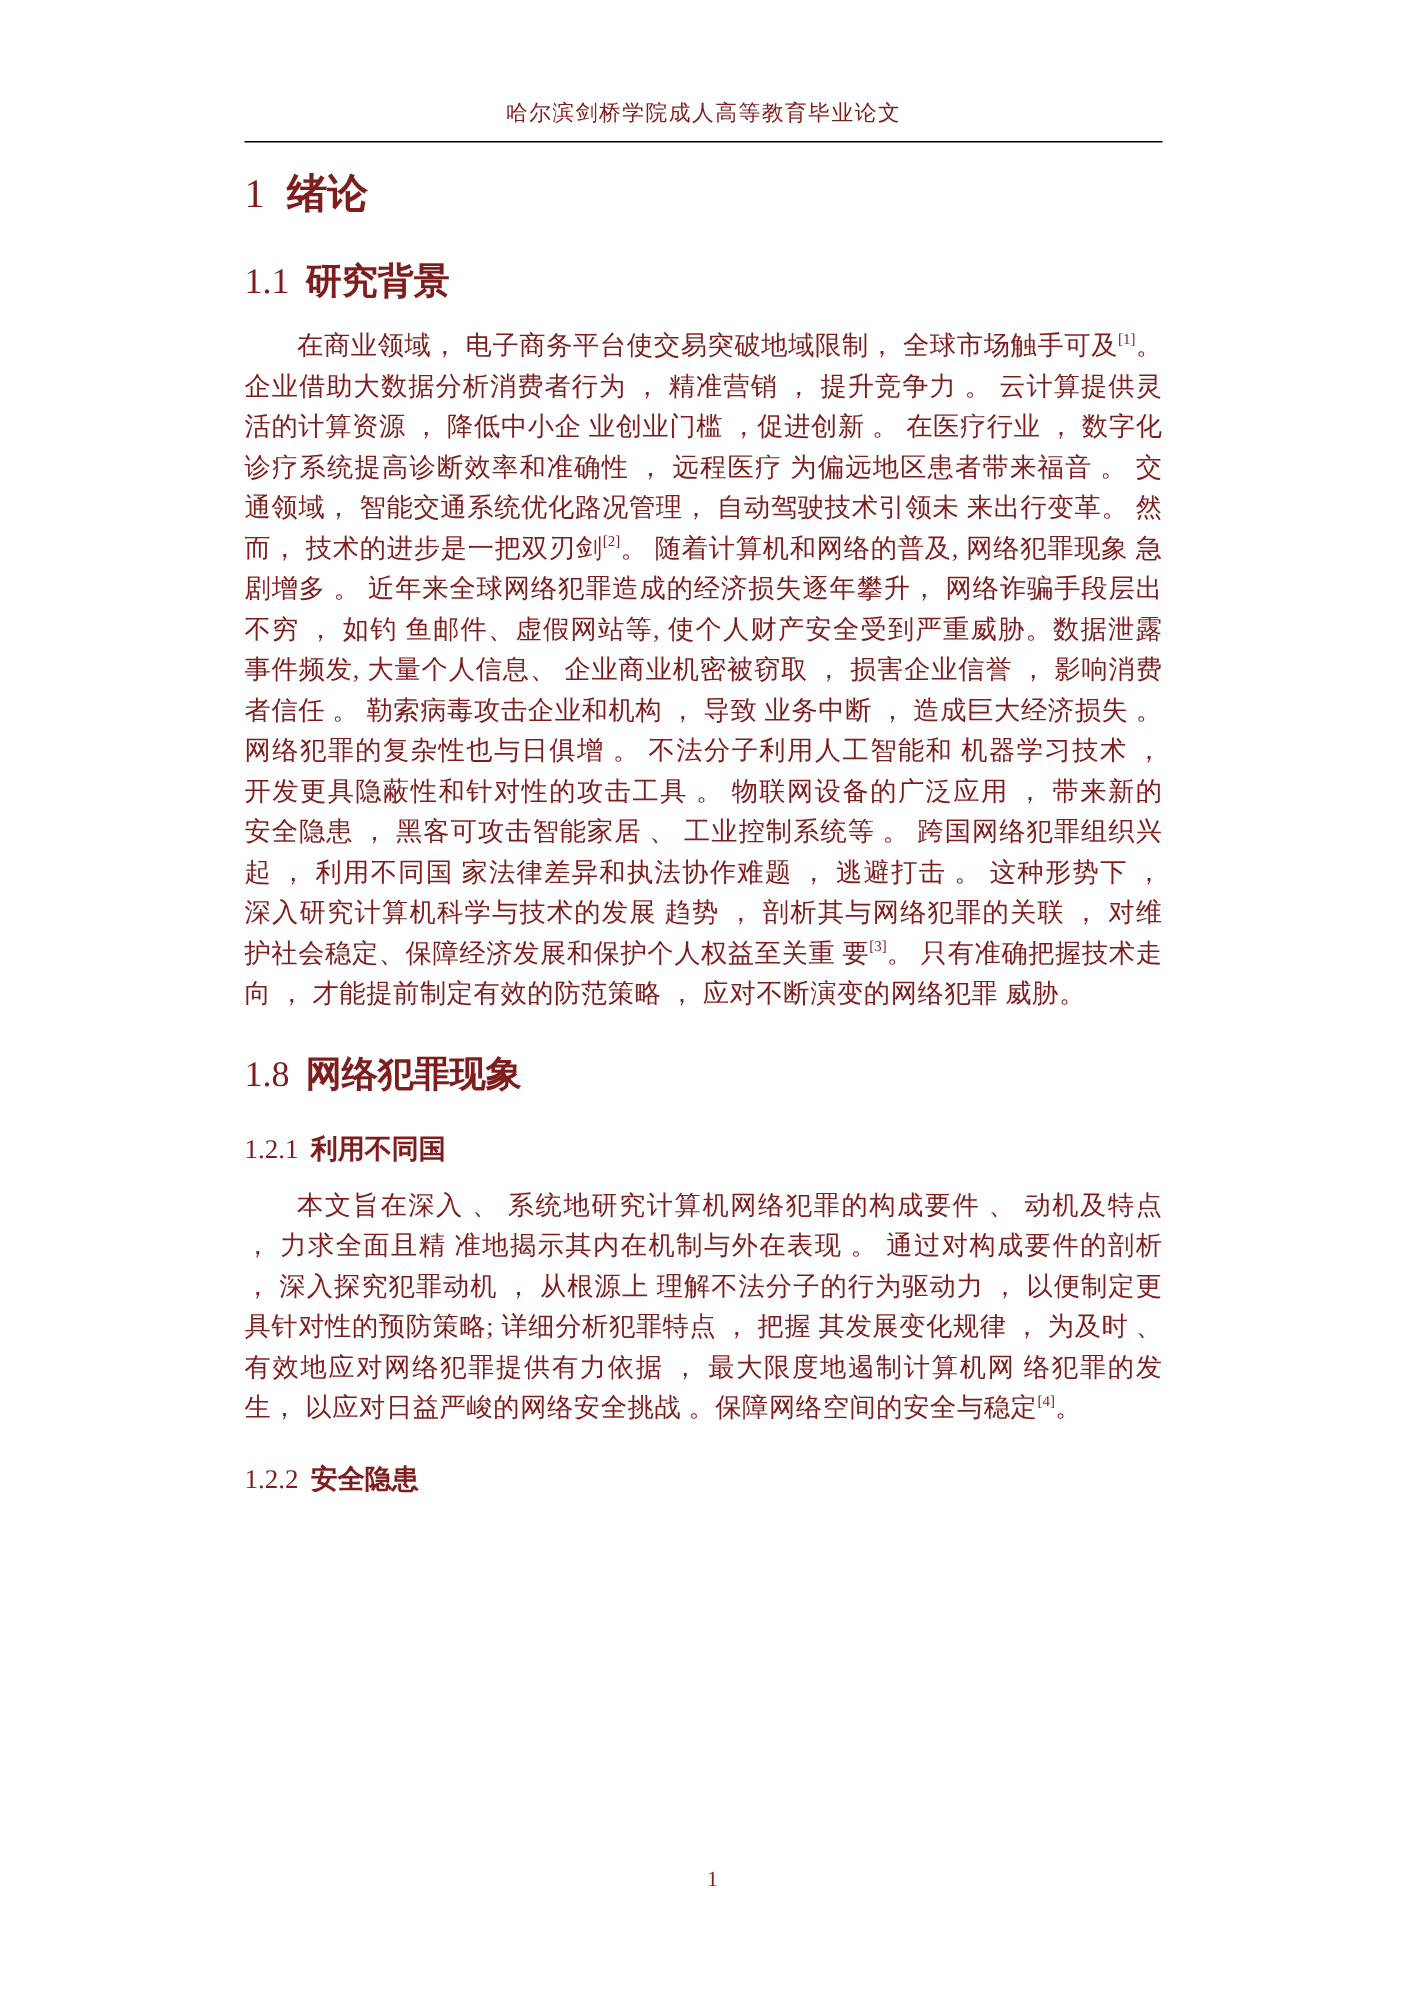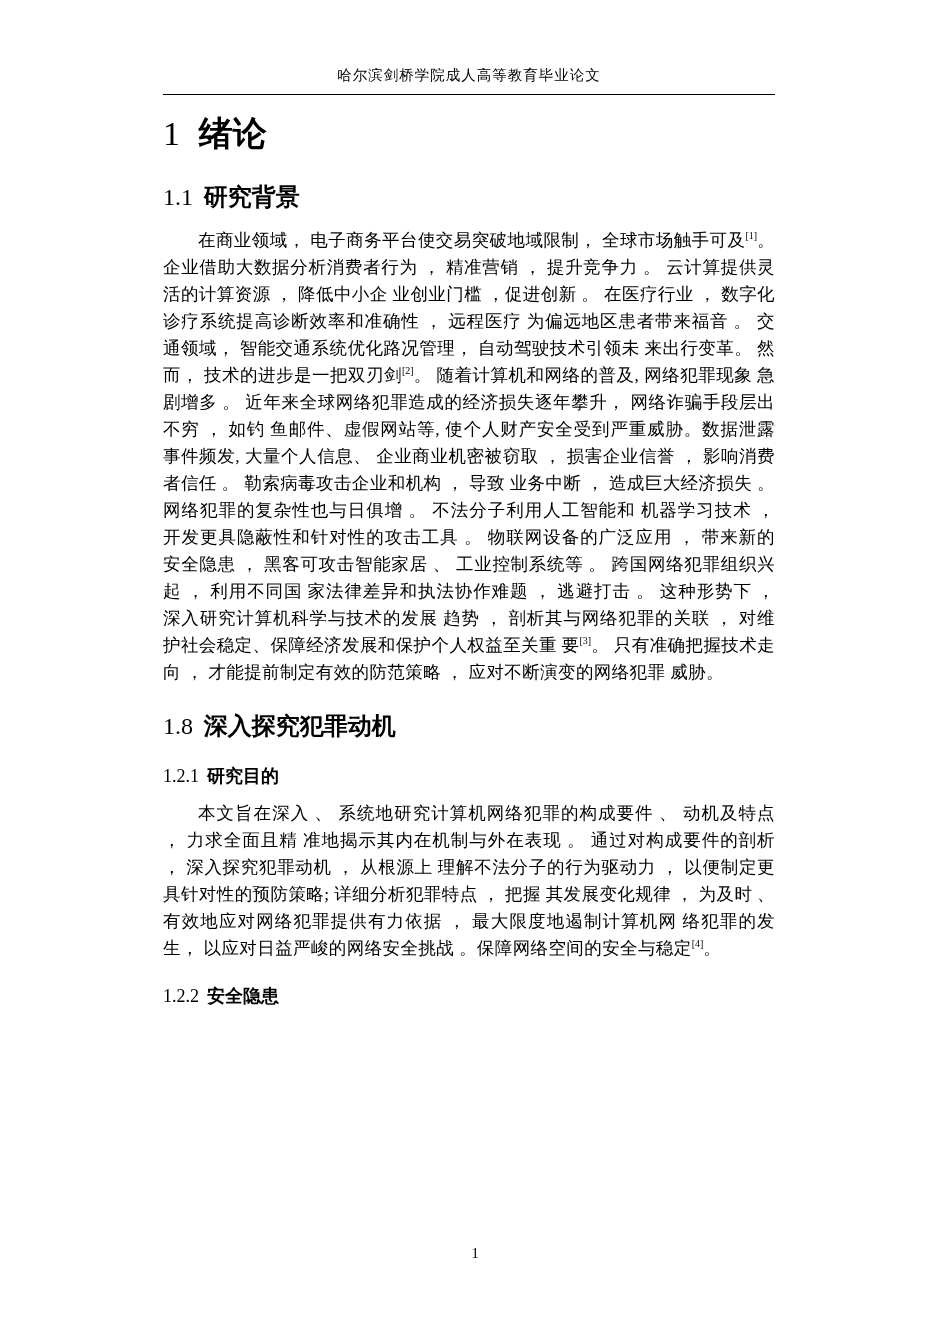--- a/index.html
+++ b/index.html
@@ -6,39 +6,39 @@
     margin: 0;
     padding: 0;
     background: #ffffff;
   }
   .page {
     position: relative;
     width: 756px;
     height: 1344px;
     margin: 0 auto;
     background: #ffffff;
-    color: #000000;
+    color: #7f1d1d;
     box-sizing: border-box;
     padding: 66px 78px 0 66px;
     font-family: "Liberation Serif", serif;
     overflow: hidden;
   }
   .doc-header {
     text-align: center;
     font-size: 14.5px;
     letter-spacing: 1px;
     padding-bottom: 9px;
   }
   .header-rule {
     border: none;
     border-top: 1.5px solid #000000;
     margin: 0 0 16px 0;
   }
   h1.chapter {
-    font-size: 34px;
+    font-size: 27px;
     margin: 14px 0 14px 0;
     font-weight: bold;
     font-family: "Liberation Sans", sans-serif;
   }
   h2.section {
     font-size: 24px;
     margin: 24px 0 14px 0;
     font-weight: bold;
     font-family: "Liberation Sans", sans-serif;
   }
@@ -95,25 +95,25 @@
   </h1>
 
   <h2 class="section">
     <span class="hnum">1.1</span><span>研究背景</span>
   </h2>
 
 
   <p class="body-para"><span>在商业领域， 电子商务平台使交易突破地域限制， 全球市场触手可及</span><sup class="ref">[1]</sup><span>。 企业借助大数据分析消费者行为 ， 精准营销 ， 提升竞争力 。 云计算提供灵活的计算资源 ， 降低中小企 业创业门槛 ，促进创新 。 在医疗行业 ， 数字化诊疗系统提高诊断效率和准确性 ， 远程医疗 为偏远地区患者带来福音 。 交通领域， 智能交通系统优化路况管理， 自动驾驶技术引领未 来出行变革。 然而， 技术的进步是一把双刃剑</span><sup class="ref">[2]</sup><span>。 随着计算机和网络的普及, 网络犯罪现象 急剧增多 。 近年来全球网络犯罪造成的经济损失逐年攀升， 网络诈骗手段层出不穷 ， 如钓 鱼邮件、虚假网站等, 使个人财产安全受到严重威胁。数据泄露事件频发, 大量个人信息、 企业商业机密被窃取 ， 损害企业信誉 ， 影响消费者信任 。 勒索病毒攻击企业和机构 ， 导致 业务中断 ， 造成巨大经济损失 。 网络犯罪的复杂性也与日俱增 。 不法分子利用人工智能和 机器学习技术 ， 开发更具隐蔽性和针对性的攻击工具 。 物联网设备的广泛应用 ， 带来新的 安全隐患 ， 黑客可攻击智能家居 、 工业控制系统等 。 跨国网络犯罪组织兴起 ， 利用不同国 家法律差异和执法协作难题 ， 逃避打击 。 这种形势下 ， 深入研究计算机科学与技术的发展 趋势 ， 剖析其与网络犯罪的关联 ， 对维护社会稳定、保障经济发展和保护个人权益至关重 要</span><sup class="ref">[3]</sup><span>。 只有准确把握技术走向 ， 才能提前制定有效的防范策略 ， 应对不断演变的网络犯罪 威胁。</span></p>
 
   <h2 class="section">
-    <span class="hnum">1.8</span><span>深入探究犯罪动机</span>
+    <span class="hnum">1.8</span><span>网络犯罪现象</span>
   </h2>
 
   <h3 class="subsection">
-    <span class="hnum">1.2.1</span><span>研究目的</span>
+    <span class="hnum">1.2.1</span><span>利用不同国</span>
   </h3>
 
   <p class="body-para"><span>本文旨在深入 、 系统地研究计算机网络犯罪的构成要件 、 动机及特点 ， 力求全面且精 准地揭示其内在机制与外在表现 。 通过对构成要件的剖析 ， 深入探究犯罪动机 ， 从根源上 理解不法分子的行为驱动力 ， 以便制定更具针对性的预防策略; 详细分析犯罪特点 ， 把握 其发展变化规律 ， 为及时 、 有效地应对网络犯罪提供有力依据 ， 最大限度地遏制计算机网 络犯罪的发生， 以应对日益严峻的网络安全挑战 。保障网络空间的安全与稳定</span><sup class="ref">[4]</sup><span>。</span></p>
 
   <h3 class="subsection">
     <span class="hnum">1.2.2</span><span>安全隐患</span>
   </h3>
 
   <div class="page-footer">
     <span>1</span>

